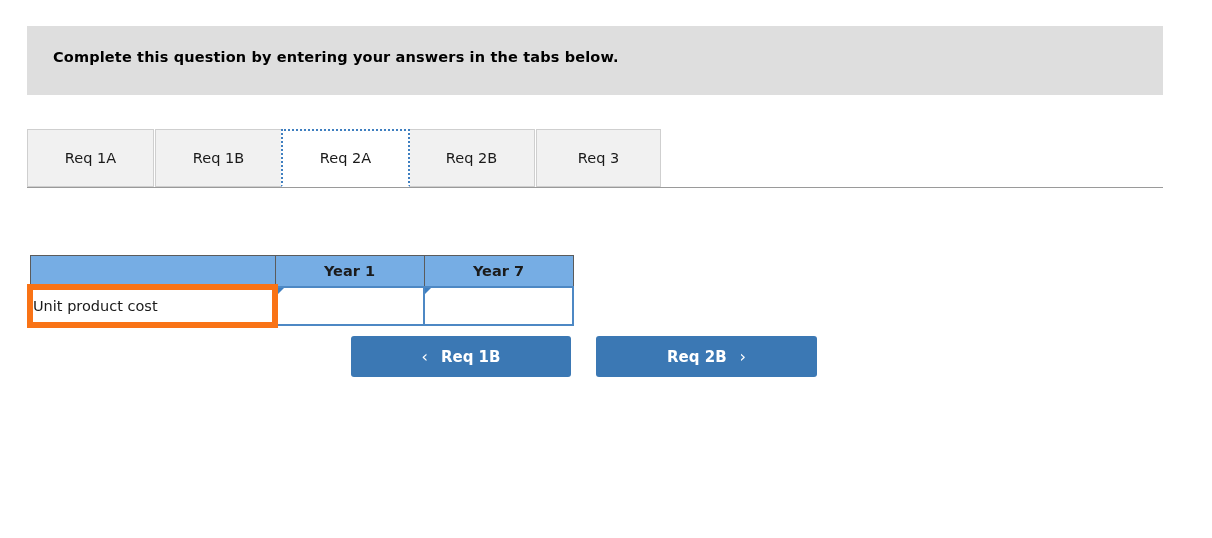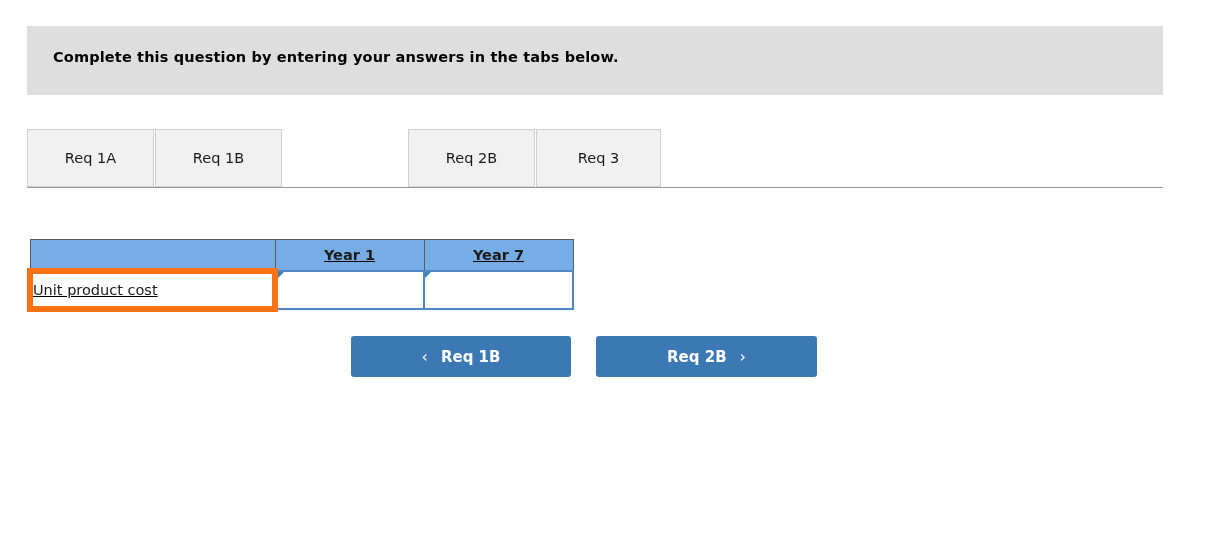--- a/index.html
+++ b/index.html
@@ -107,25 +107,24 @@
     color: #111111;
   }
   .instruction-note {
     color: #b01c22;
   }
 
   
   .answer-table {
     position: absolute;
     left: 27px;
-    top: 224px;
+    top: 240px;
     width: 543px;
     border-collapse: collapse;
     table-layout: fixed;
-    text-decoration: underline;
   }
   .answer-table th,
   .answer-table td {
     box-sizing: border-box;
     padding: 0;
     margin: 0;
   }
   .col-label  { width: 245px; }
   .col-year1  { width: 149px; }
   .col-year2  { width: 149px; }
@@ -226,20 +225,23 @@
   <div class="header-banner">
     <div class="header-banner-title">Complete this question by entering your answers in the tabs below.</div>
   </div>
 
   <div class="tabstrip">
     <div class="tab tab-0">
       <span>Req 1A</span>
     </div>
     <div class="tab tab-1">
       <span>Req 1B</span>
+    </div>
+    <div class="tab tab-2 active">
+      <span>Req 2A</span>
     </div>
     <div class="tab tab-3">
       <span>Req 2B</span>
     </div>
     <div class="tab tab-4">
       <span>Req 3</span>
     </div>
     <div class="tab-rule"></div>
   </div>
 

